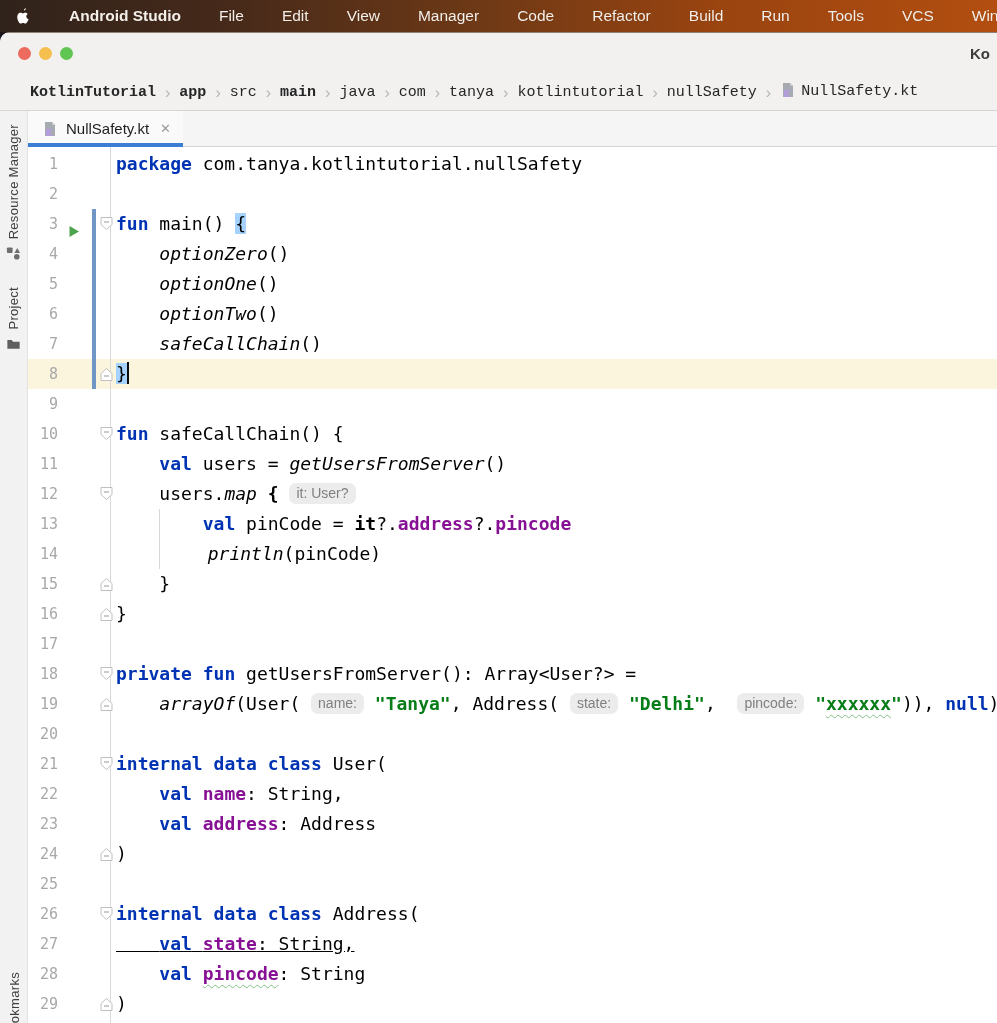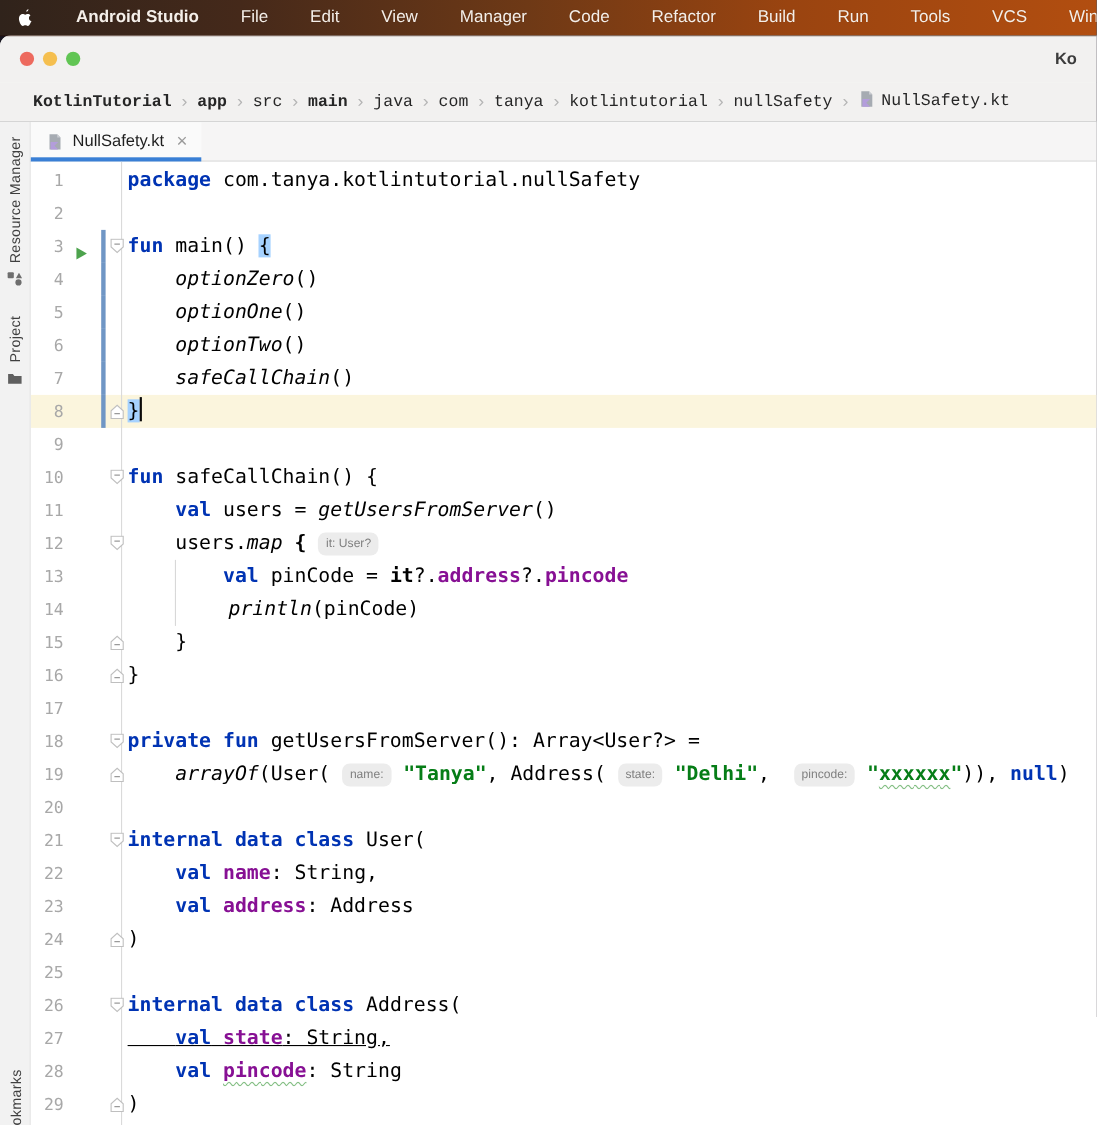--- a/index.html
+++ b/index.html
@@ -21,21 +21,21 @@
 
   
   .window {
     position:absolute; top:32px; left:0; width:997px; bottom:0; z-index:2;
     background:#f6f6f6; border-top-left-radius:10px; overflow:hidden;
     display:flex; flex-direction:column;
   }
   .titlebar { height:43px; background:#f2f1f0; position:relative; flex:0 0 auto; }
   .traffic { position:absolute; left:18px; top:15px; display:flex; gap:8px; }
   .traffic span { width:13px; height:13px; border-radius:50%; display:inline-block; }
-  .window-title { position:absolute; right:18px; top:0; line-height:43px; font-size:15px; font-weight:700; color:#3c3c3c; }
+  .window-title { position:absolute; right:7px; top:0; line-height:43px; font-size:15px; font-weight:700; color:#3c3c3c; }
 
   .breadcrumbbar {
     height:36px; background:#f2f1f0; border-bottom:1px solid #d5d5d5;
     display:flex; align-items:center; padding-left:30px; font-size:15px; color:#262626; flex:0 0 auto;
     white-space:nowrap; overflow:hidden;
   }
   .crumb { cursor:pointer;font-family:Liberation Mono, monospace; }
   .crumb.bold { font-weight:700; }
   .crumb-sep { color:#b5b5b5; margin:0 9px; font-size:16px; }
   .crumb-icon { display:inline-block; vertical-align:-3px; margin-right:5px; }
@@ -73,21 +73,21 @@
   .iguide { position:absolute; left:calc(6px + 4ch); top:0; bottom:0; width:1px; background:#d8d8d8; }
 
   .kw   { color:var(--kw); font-weight:bold; }
   .fn   { font-style:italic; }
   .b    { font-weight:bold; }
   .prop, .propw { color:var(--prop); font-weight:bold; }
   .str, .strw   { color:var(--str); font-weight:bold; }
   .propw, .strw { text-decoration:underline wavy #84bf84; text-decoration-thickness:1px; text-underline-offset:4px; }
   .brace { background:var(--brace); }
   .hint {
-    display:inline-block; font-family:"Liberation Sans",sans-serif; font-size:11px; font-style:normal; font-weight:normal;
+    display:inline-block; font-family:"Liberation Sans",sans-serif; font-size:14px; font-style:normal; font-weight:normal;
     color:#7f7f7f; background:#ececec; border-radius:7px; padding:0 7px; line-height:21px; vertical-align:2px;
   }
   .caret { display:inline-block; width:2px; height:22px; background:#0a0a0a; vertical-align:-4px; }
 </style>
 </head>
 <body>
 
 <nav class="menubar" id="menubar">
     <span class="apple">
       <svg width="17" height="18" viewBox="0 0 16 16">

